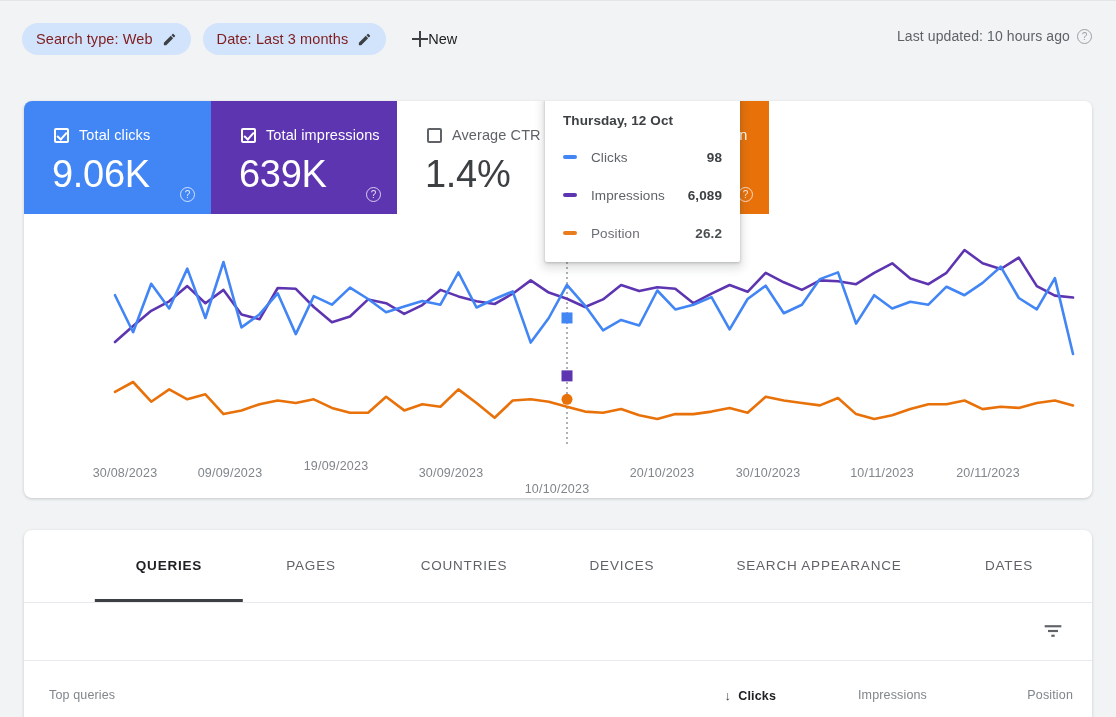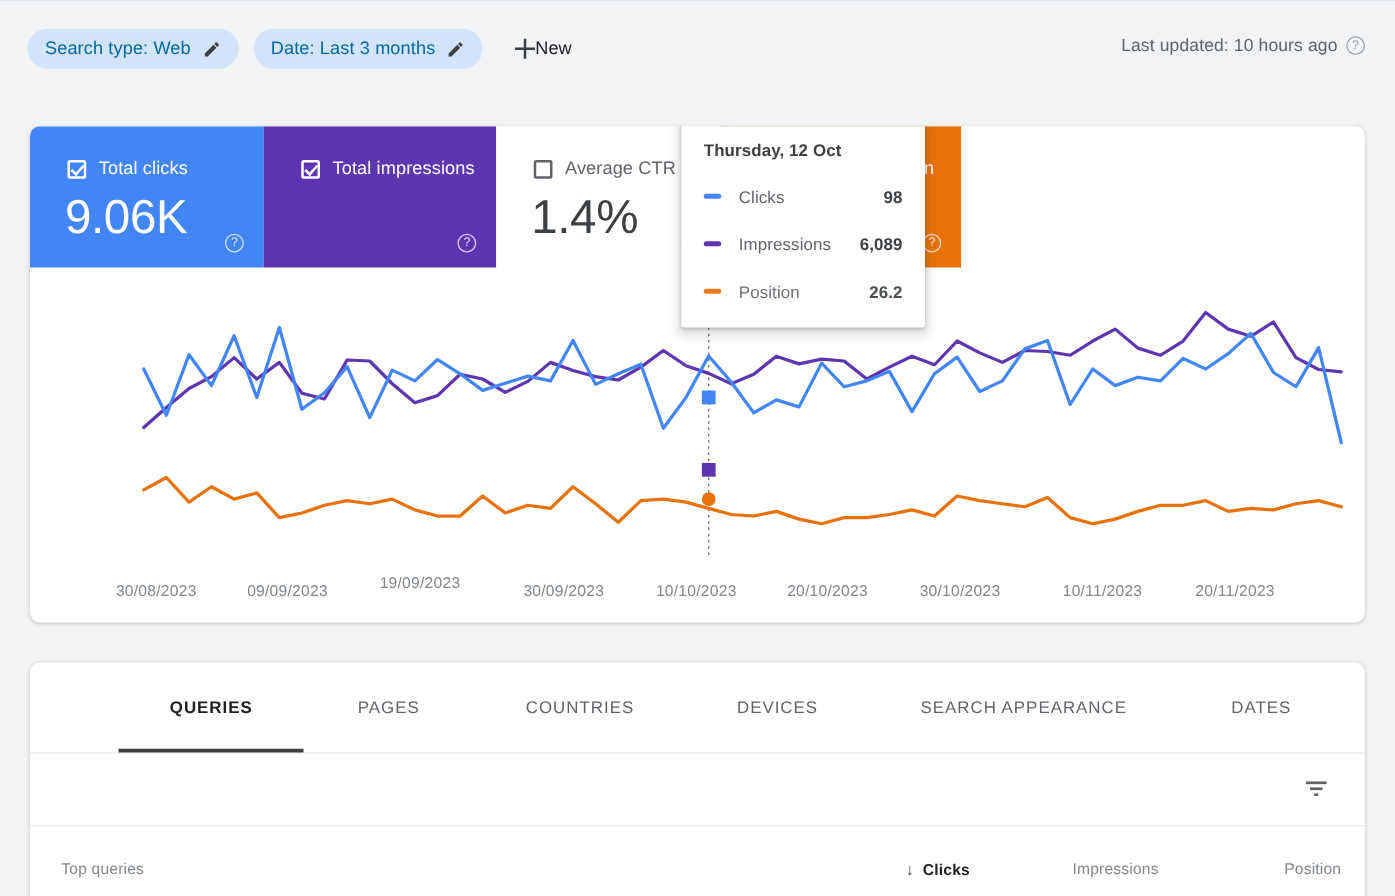--- a/index.html
+++ b/index.html
@@ -14,21 +14,21 @@
   
   .topbar {
     position: absolute; top: 0; left: 0; width: 1116px; height: 77px;
     background: #f1f3f4;
     border-top: 1px solid #e3e5e8;
     box-sizing: border-box;
   }
   .chips { position: absolute; left: 22px; top: 22px; display: flex; align-items: center; gap: 12px; }
   .chip {
     display: flex; align-items: center; gap: 9px;
-    background: #d2e3fc; color: #0369a1;
+    background: #d2e3fc; color: #7f1d1d;
     border-radius: 16px; height: 32px; padding: 0 14px;
     font-size: 14.5px; letter-spacing: .1px;
     cursor: pointer; box-sizing: border-box;
   }
   .chip .pencil { display: block; width: 15px; height: 15px; }
   .newbtn {
     display: flex; align-items: center; 
     height: 32px; padding: 0 8px 0 6px; margin-left: 8px;
     font-size: 14.5px; color: #202124; cursor: pointer;
     background: transparent; border: none;
@@ -194,20 +194,21 @@
         </div>
         <div class="tile-value">9.06K</div>
         <div class="tile-help"><span class="qmark">?</span></div>
       </div>
 
       <div class="tile tile-impressions on-dark">
         <div class="tile-label">
           <span class="cbox checked"></span>
           <span>Total impressions</span>
         </div>
+        <div class="tile-value">639K</div>
         <div class="tile-help"><span class="qmark">?</span></div>
       </div>
 
       <div class="tile tile-ctr on-light">
         <div class="tile-label">
           <span class="cbox"></span>
           <span>Average CTR</span>
         </div>
         <div class="tile-value">1.4%</div>
         <div class="tile-help"><span class="qmark">?</span></div>
@@ -233,21 +234,21 @@
         <polyline id="line-clicks" fill="none" stroke-width="2.6" stroke-linejoin="round" stroke-linecap="round" points="91.0,81.2 109.1,118.2 127.2,69.8 145.2,94.5 163.3,54.6 181.4,104.0 199.5,48.0 217.5,113.4 235.6,100.2 253.7,79.3 271.8,120.1 289.8,82.1 307.9,90.7 326.0,73.6 344.1,85.0 362.1,98.3 380.2,92.6 398.3,86.9 416.4,90.7 434.4,58.4 452.5,93.5 470.6,85.0 488.7,77.4 506.7,128.6 524.8,104.0 542.9,70.8 561.0,91.6 579.0,116.3 597.1,105.9 615.2,111.5 633.3,76.5 651.3,95.4 669.4,90.7 687.5,83.1 705.6,115.3 723.6,85.0 741.7,71.7 759.8,99.2 777.9,90.7 795.9,65.1 814.0,58.4 832.1,109.6 850.2,81.2 868.2,94.5 886.3,87.8 904.4,90.7 922.5,72.7 940.5,81.2 958.6,68.9 976.7,52.7 994.8,84.0 1012.8,95.4 1030.9,64.1 1049.0,140.0" stroke="#4285f4"></polyline>
         <rect id="marker-impressions" width="11" height="11" x="537.5" y="156.37272727272727" fill="#5e35b1"></rect>
         <rect id="marker-clicks" width="11" height="11" x="537.5" y="98.45876288659794" fill="#4285f4"></rect>
         <circle id="marker-position" r="5.5" cx="543" cy="185.26666666666665" fill="#e8710a"></circle>
       </svg>
       <div class="xaxis" id="xaxis">
           <div class="xtick" style="left: 91px; top: 14px;">30/08/2023</div>
           <div class="xtick" style="left: 196px; top: 14px;">09/09/2023</div>
           <div class="xtick" style="left: 302px; top: 7px;">19/09/2023</div>
           <div class="xtick" style="left: 417px; top: 14px;">30/09/2023</div>
-          <div class="xtick" style="left: 523px; top: 14px;">10/10/2023</div>
+          <div class="xtick" style="left: 523px; top: 30px;">10/10/2023</div>
           <div class="xtick" style="left: 628px; top: 14px;">20/10/2023</div>
           <div class="xtick" style="left: 734px; top: 14px;">30/10/2023</div>
           <div class="xtick" style="left: 848px; top: 14px;">10/11/2023</div>
           <div class="xtick" style="left: 954px; top: 14px;">20/11/2023</div>
         </div>
     </div>
 
     <div class="tooltip">
       <div class="tt-title">Thursday, 12 Oct</div>
 

